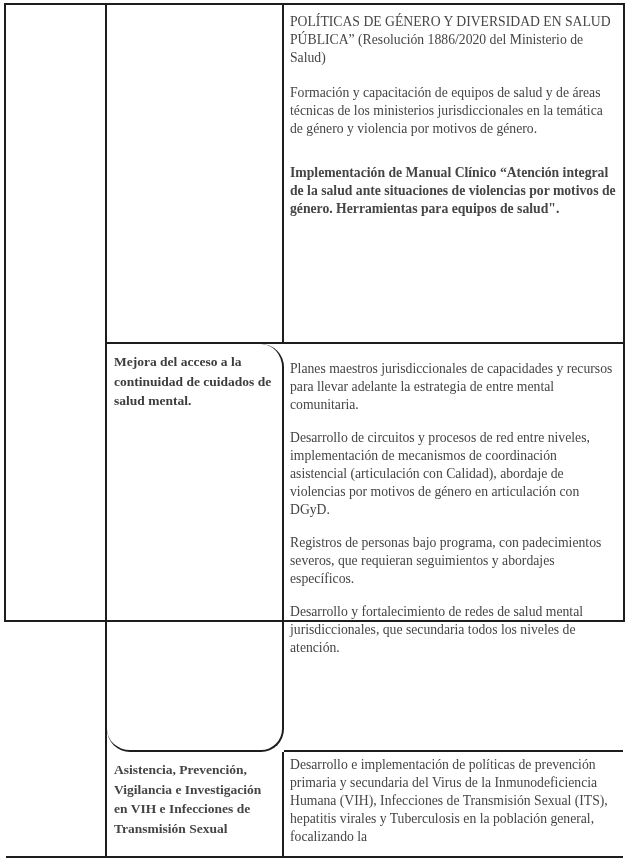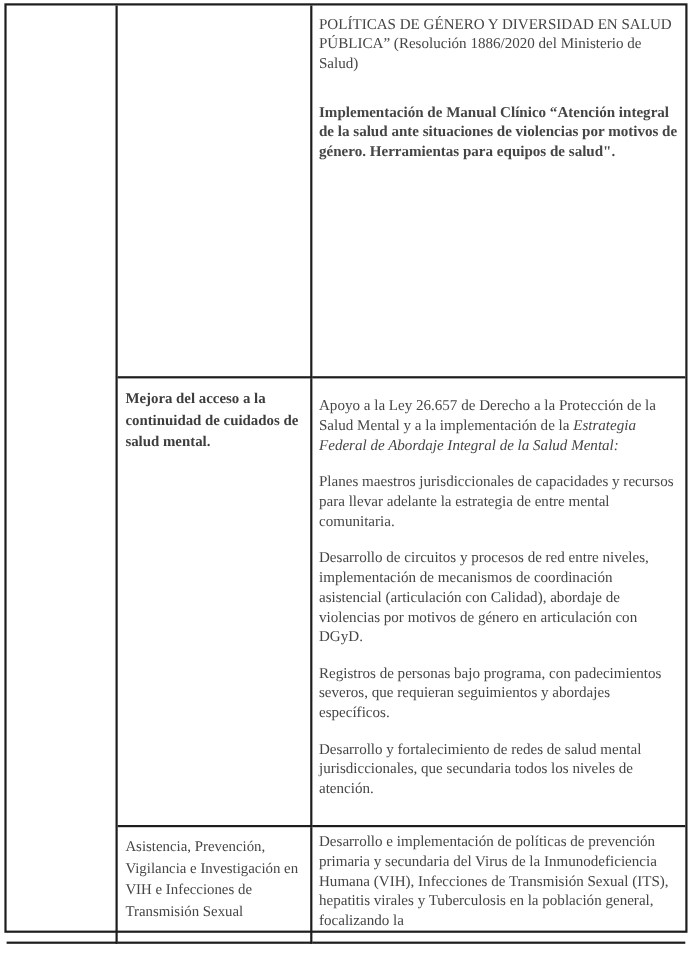--- a/index.html
+++ b/index.html
@@ -11,65 +11,65 @@
   body{
     width:632px;height:866px;
     background:var(--bg);
     position:relative;
     overflow:hidden;
     font-family:"Liberation Serif","DejaVu Serif",serif;
     color:var(--text);
   }
   .doc-table{
     position:absolute;left:4px;top:3px;
-    width:621px;height:845px;
+    width:621px;height:619px;
     border:2px solid var(--border);
     display:grid;
     grid-template-columns:101px 177px 1fr;
     grid-template-rows:339px 408px 106px 1fr;
     background:var(--bg);
     box-sizing:border-box;
   }
   .cell{
     box-sizing:border-box;
     overflow:hidden;
   }
   .b-r{border-right:2px solid var(--border);}
   .b-b{border-bottom:2px solid var(--border);}
   .left-merged{grid-column:1;grid-row:1 / 4;}
   .mid{padding:8px 6px 6px 7px;font-size:13.5px;line-height:19.5px;}
   .mid .hdr-bold{font-weight:bold;color:#3d3d3d;}
-  .mid .hdr-reg{font-weight:normal;margin-top:31px;}
+  .mid .hdr-reg{font-weight:bold;margin-top:31px;}
   .rightcol{padding:8px 6px 0 6px;font-size:13.7px;line-height:18px;}
   .rightcol p{margin:0 0 17px 0;}
   .rc-r2{padding-top:16px;}
   .rc-r2 p{margin:0 0 15px 0;}
   .rc-r3{padding-top:4px;}
   .gap-lg{margin-top:26px !important;font-weight:bold;}
   .italic{font-style:italic;}
   .cut-row{border-bottom:none;}
 </style>
 </head>
 <body>
 
 <div class="doc-table">
 
   <div class="cell b-r b-b left-merged"></div>
 
   <div class="cell b-r b-b mid" style="grid-column:2;grid-row:1;"></div>
   <div class="cell b-b rightcol" style="grid-column:3;grid-row:1;">
     <p>POLÍTICAS DE GÉNERO Y DIVERSIDAD EN SALUD PÚBLICA” (Resolución 1886/2020 del Ministerio de Salud)</p>
+    <p>Formación y capacitación de equipos de salud y de áreas técnicas de los ministerios jurisdiccionales en la temática de género y violencia por motivos de género.</p>
     <p class="gap-lg">Implementación de Manual Clínico “Atención integral de la salud ante situaciones de violencias por motivos de género. Herramientas para equipos de salud".</p>
   </div>
 
-  <div class="cell b-r b-b mid" style="grid-column:2;grid-row:2;">
+  <div class="cell b-r b-b mid" style="grid-column:2;grid-row:2;border-radius:23px;">
     <span class="hdr-bold">Mejora del acceso a la continuidad de cuidados de salud mental.</span>
   </div>
   <div class="cell b-b rightcol rc-r2" style="grid-column:3;grid-row:2;">
-    <p><span>Apoyo a la Ley 26.657 de Derecho a la Protección de la Salud Mental y a la implementación de la </span><span class="italic">Estrategia Federal de Abordaje Integral de la Salud Mental:</span></p>
     <p>Planes maestros jurisdiccionales de capacidades y recursos para llevar adelante la estrategia de entre mental comunitaria.</p>
     <p>Desarrollo de circuitos y procesos de red entre niveles, implementación de mecanismos de coordinación asistencial (articulación con Calidad), abordaje de violencias por motivos de género en articulación con DGyD.</p>
     <p>Registros de personas bajo programa, con padecimientos severos, que requieran seguimientos y abordajes específicos.</p>
     <p>Desarrollo y fortalecimiento de redes de salud mental jurisdiccionales, que secundaria todos los niveles de atención.</p>
   </div>
 
   <div class="cell b-r b-b mid" style="grid-column:2;grid-row:3;">
     <span class="hdr-reg">Asistencia, Prevención, Vigilancia e Investigación en VIH e Infecciones de Transmisión Sexual</span>
   </div>
   <div class="cell b-b rightcol rc-r3" style="grid-column:3;grid-row:3;">

